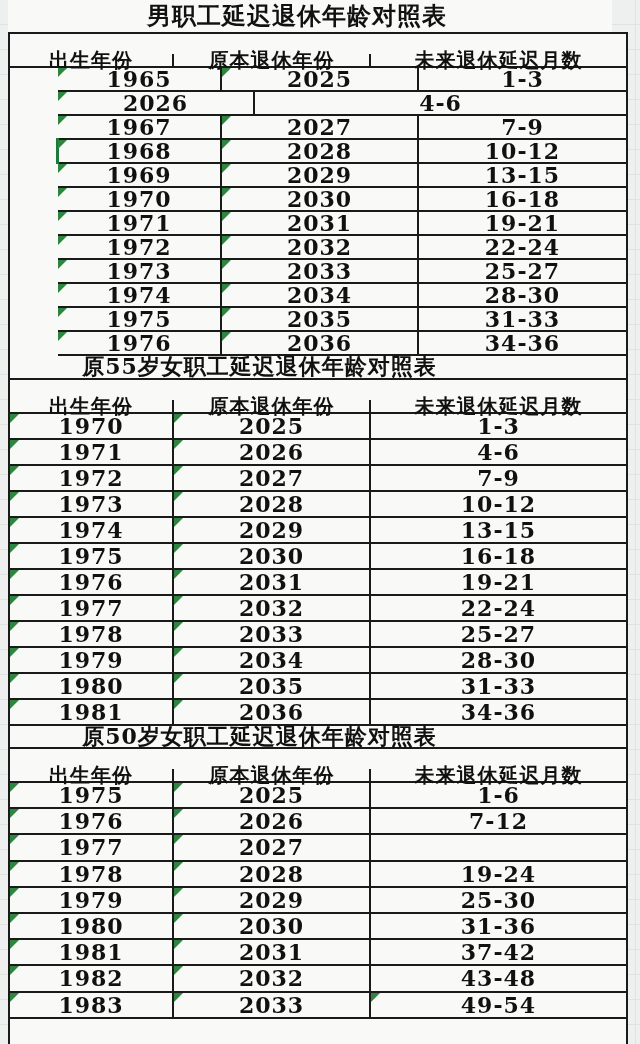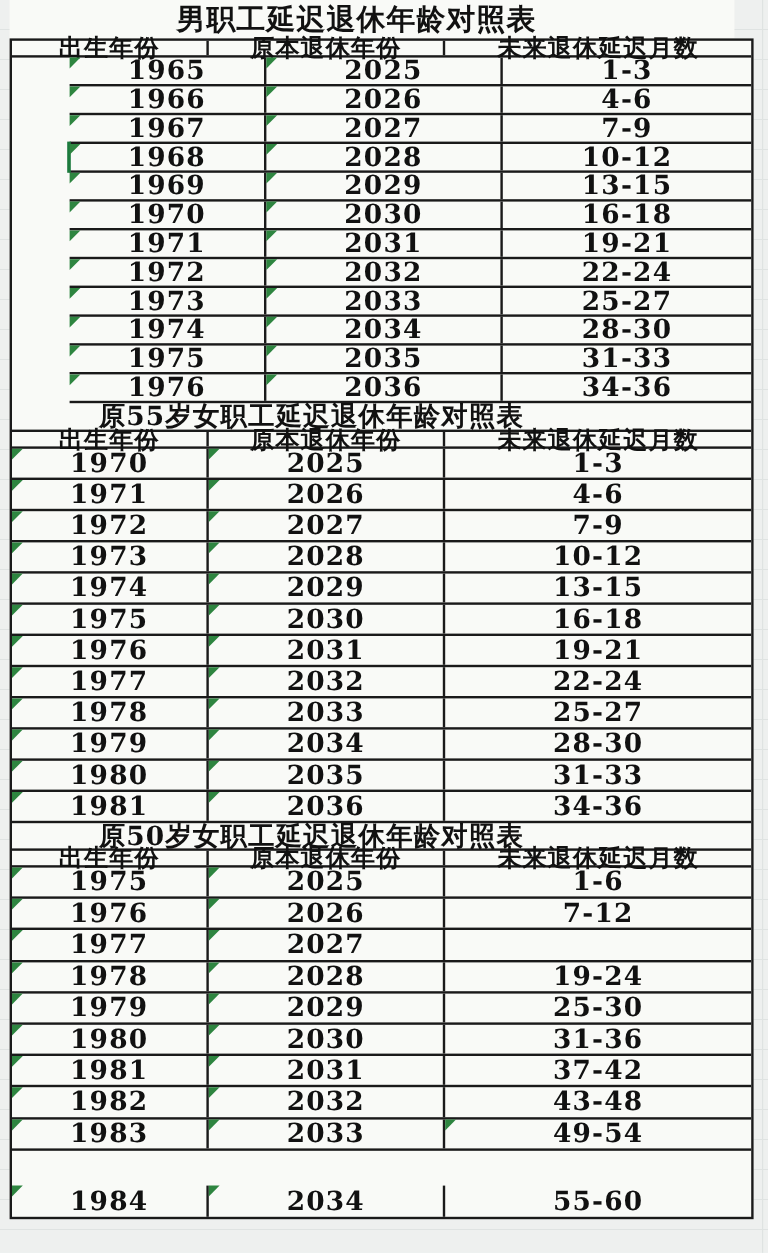--- a/index.html
+++ b/index.html
@@ -33,21 +33,21 @@
     border:2px solid var(--line,#1a1a1a);
     background:var(--cell,#f9faf7);
     display:flex;flex-direction:column;
   }
   .row{display:flex;box-sizing:border-box;border-bottom:2px solid var(--line,#1a1a1a);}
   .row:last-child{border-bottom:none;margin-top:29px;}
   .title-row{align-items:center;justify-content:center;padding-right:117px;}
   .title-row .title-text{font-size:22px;}
   .title-row.ti1{height:24px;}
   .title-row.ti2{height:23px;text-align:center;}
-  .header-row{height:14px;}
+  .header-row{height:14px;margin-top:20px;}
   .data-row.t0{height:24px;margin-left:48px;}
   .data-row.t1{height:26px;}
   .data-row.t2{height:26.2px;}
   .cell{
     position:relative;display:flex;align-items:center;justify-content:center;
     box-sizing:border-box;border-right:2px solid var(--line,#1a1a1a);
     overflow:visible;
   }
   .cell.c0{width:164px;}
   .cell.c1{width:197px;}
@@ -87,24 +87,20 @@
         </div>
         <div class="cell c1">
           <span class="tri"></span>
           <span class="val">2025</span>
         </div>
         <div class="cell c2">
           <span class="val">1-3</span>
         </div>
       </div>
       <div class="row data-row t0">
-        <div class="cell c0">
-          <span class="tri"></span>
-          <span class="val">1966</span>
-        </div>
         <div class="cell c1">
           <span class="tri"></span>
           <span class="val">2026</span>
         </div>
         <div class="cell c2">
           <span class="val">4-6</span>
         </div>
       </div>
       <div class="row data-row t0">
         <div class="cell c0">

